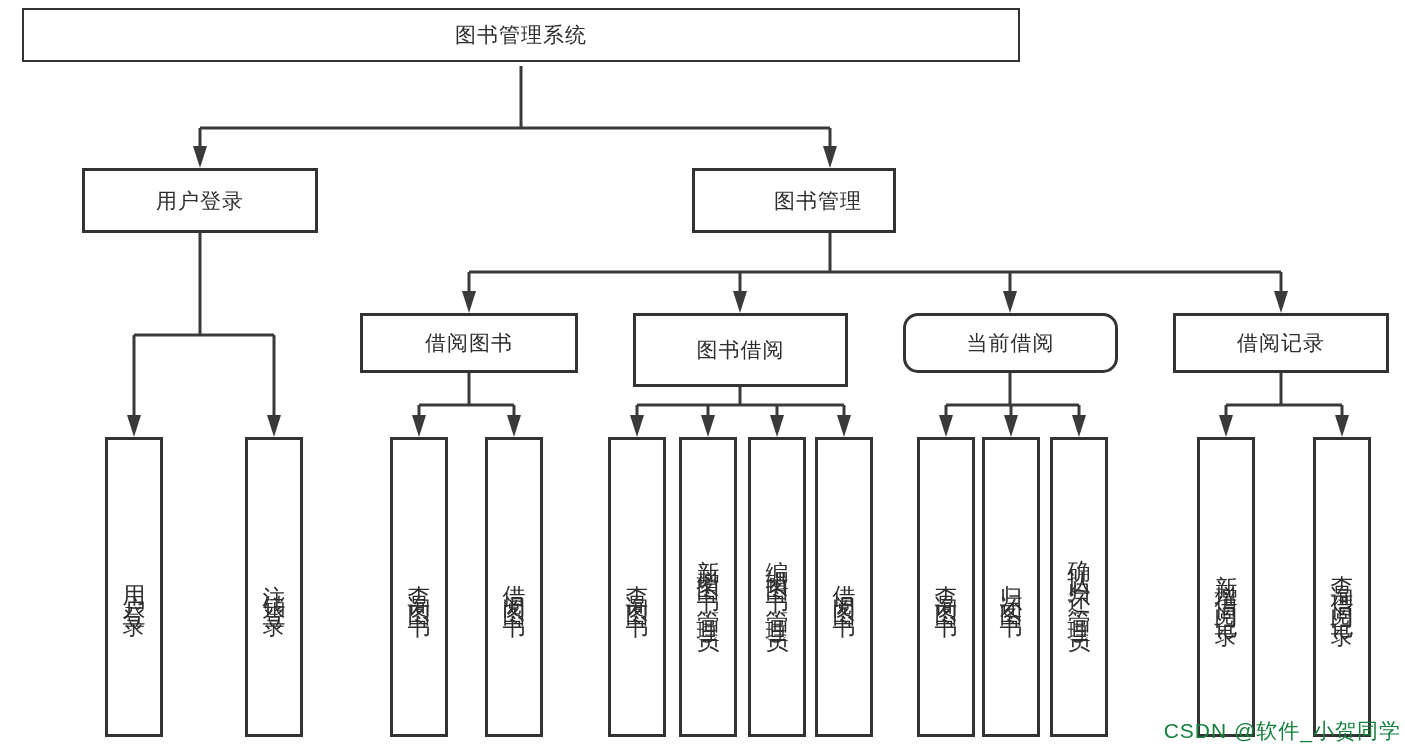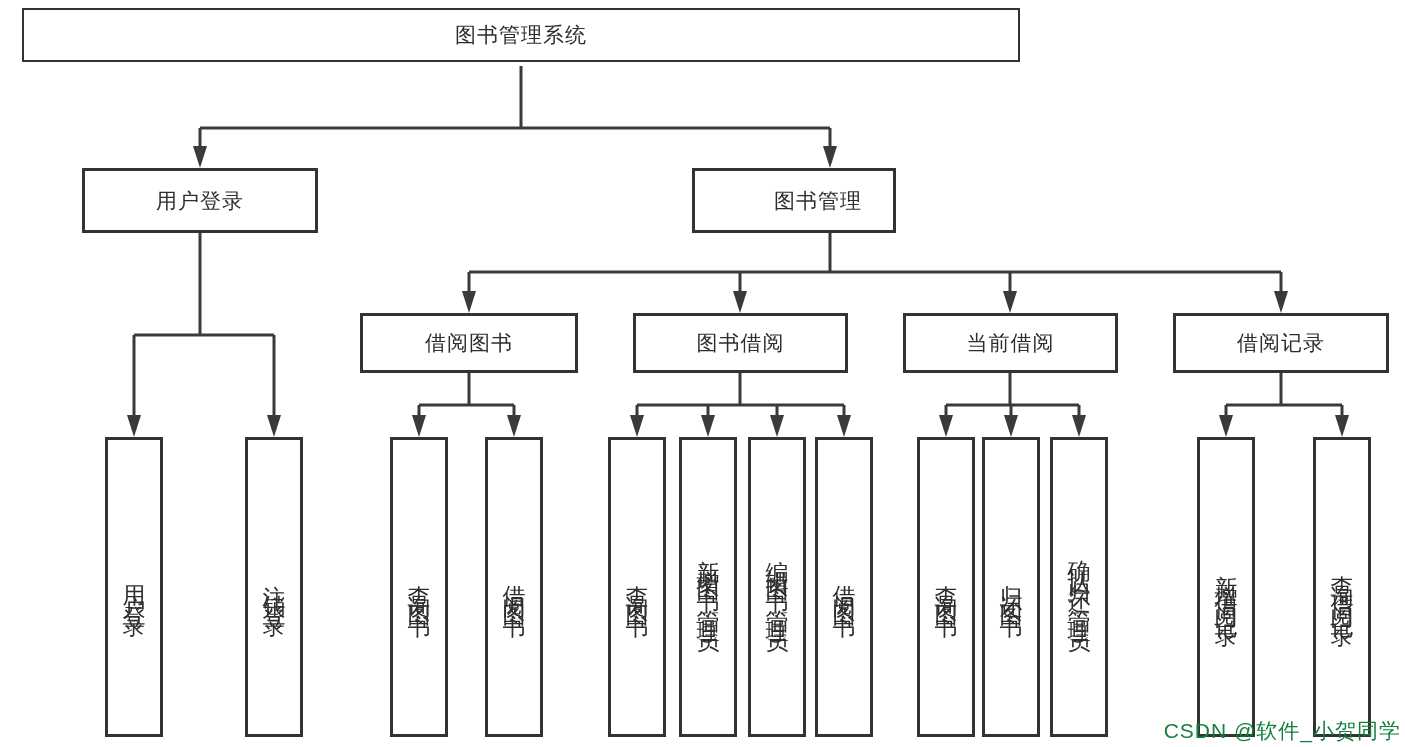--- a/index.html
+++ b/index.html
@@ -119,24 +119,24 @@
   <div class="node" style="left:82px; top:168px; width:236px; height:65px;">
     <span>用户登录</span>
   </div>
   <div class="node" style="left:692px; top:168px; width:204px; height:65px;padding-left:48px;">
     <span>图书管理</span>
   </div>
 
   <div class="node" style="left:360px; top:313px; width:218px; height:60px;">
     <span>借阅图书</span>
   </div>
-  <div class="node" style="left:633px; top:313px; width:215px; height:60px;">
+  <div class="node" style="left:633px; top:313px; width:215px; height:74px;">
     <span>图书借阅</span>
   </div>
-  <div class="node" style="left:903px; top:313px; width:215px; height:60px;">
+  <div class="node" style="left:903px; top:313px; width:215px; height:60px;border-radius:15px;">
     <span>当前借阅</span>
   </div>
   <div class="node" style="left:1173px; top:313px; width:216px; height:60px;text-align:center;">
     <span>借阅记录</span>
   </div>
 
   <div class="leaf" style="left:105px; top:437px;">
     <span class="vtext">用户登录</span>
   </div>
   <div class="leaf" style="left:245px; top:437px;">

